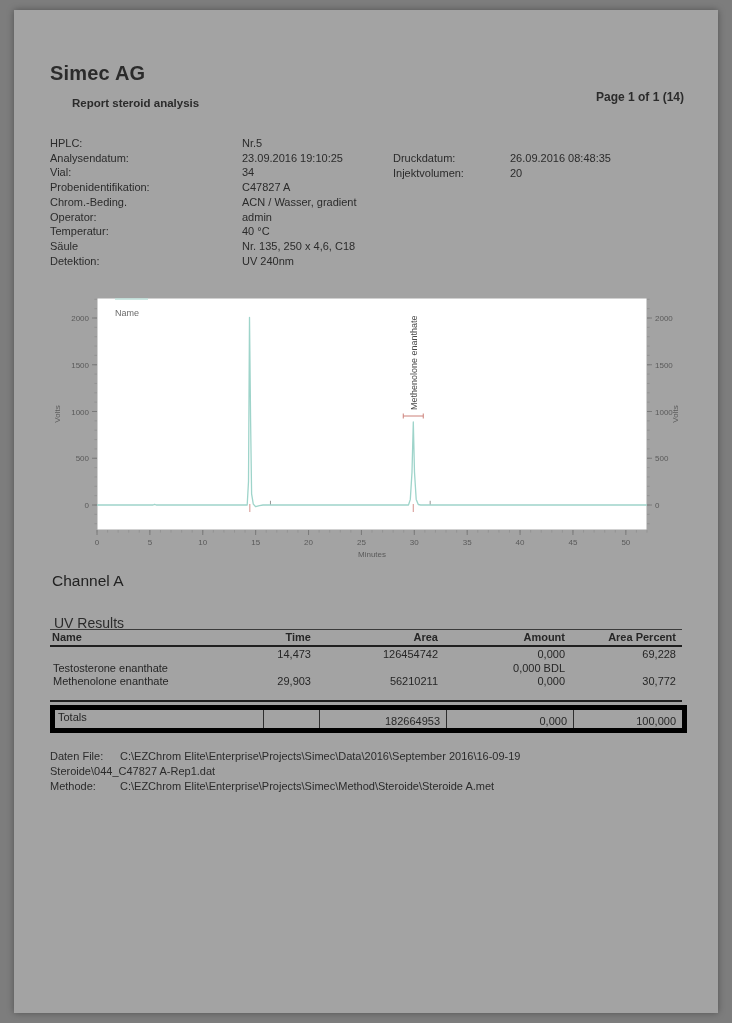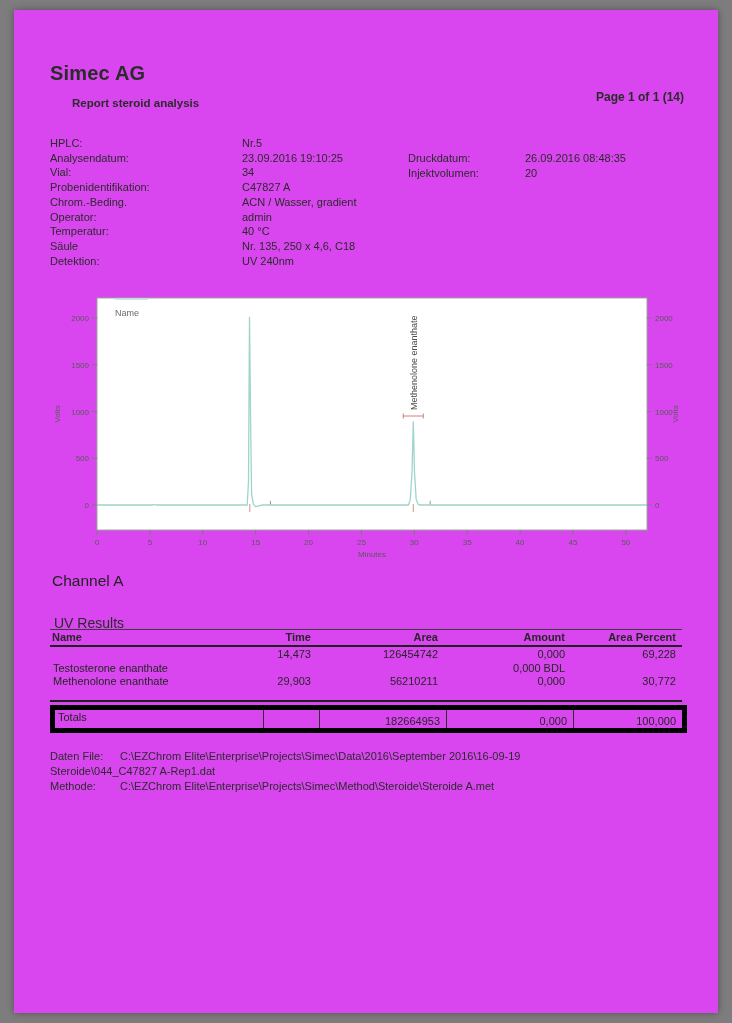--- a/index.html
+++ b/index.html
@@ -1,25 +1,25 @@
 <!DOCTYPE html>
 <html><head>
 <meta charset="utf-8">
 <style>
   html,body{margin:0;padding:0;}
   body{width:732px;height:1023px;background:#7d7d7d;position:relative;overflow:hidden;
        font-family:"Liberation Sans",sans-serif;color:#2b2b2b;}
-  .page{position:absolute;left:14px;top:10px;width:704px;height:1003px;background:#d946ef;
+  .page{position:absolute;left:14px;top:10px;width:704px;height:1003px;background:#a3a3a3;
         box-shadow:0 0 7px rgba(0,0,0,.35);}
   .abs{position:absolute;}
   .company{left:36px;top:52px;font-size:20px;font-weight:bold;letter-spacing:.2px;}
   .pagelabel{right:34px;top:60px;font-size:12px;font-weight:bold;margin-top:20px;}
   .reporttitle{left:36px;top:87px;font-size:11.5px;font-weight:bold;padding-left:22px;}
   .info-left{left:36px;top:126px;font-size:11px;}
-  .info-right{left:394px;top:141px;font-size:11px;}
+  .info-right{left:379px;top:141px;font-size:11px;}
   .irow{display:flex;line-height:14.7px;}
   .info-left .ilabel{width:192px;}
   .info-right .ilabel{width:117px;}
   .channel{left:38px;top:562px;font-size:15.5px;color:#222;}
   .uvresults{left:40px;top:605px;font-size:14px;}
   .restable{left:36px;top:619px;}
   table{border-collapse:collapse;table-layout:fixed;width:632px;font-size:11px;color:#262626;}
   table.res{border-bottom:2.5px solid #1f1f1f;}
   .res thead th{border-top:1px solid #3a3a3a;border-bottom:2.5px solid #1f1f1f;
         font-weight:bold;padding:0 6px 2px 2px;height:13px;}

